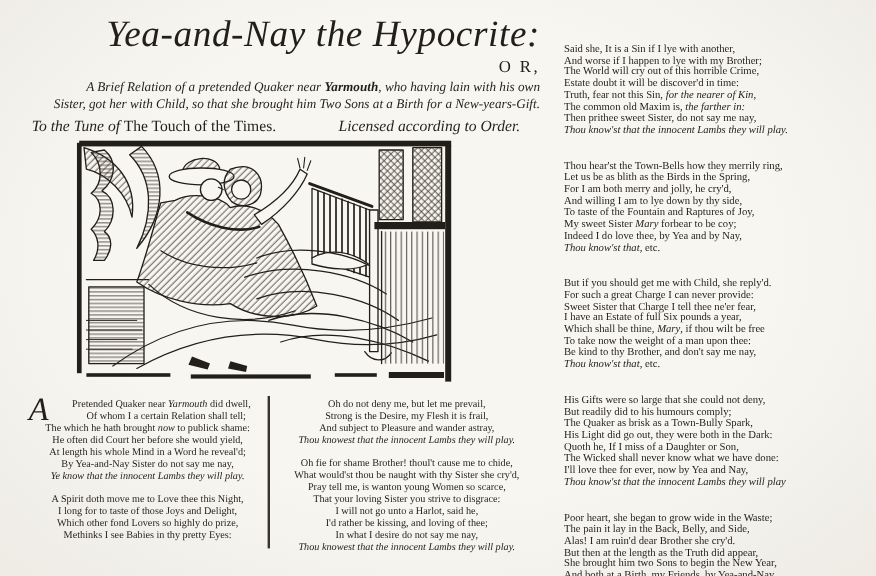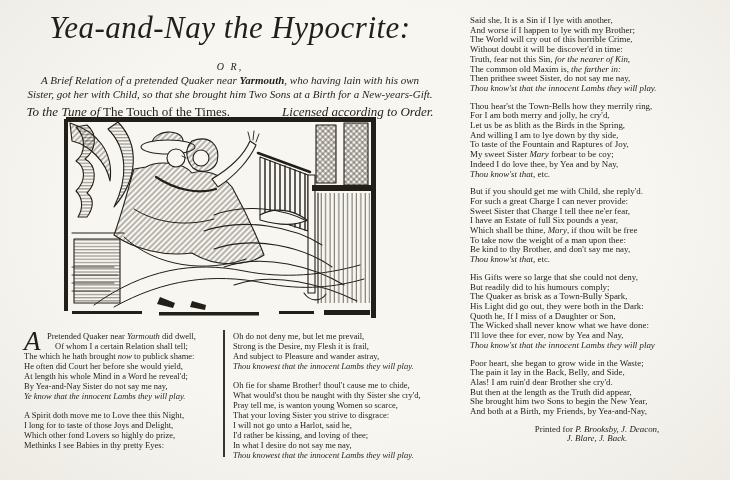--- a/index.html
+++ b/index.html
@@ -3,43 +3,43 @@
 <meta charset="utf-8">
 <style>
   html,body{margin:0;padding:0;}
   .canvas{
     position:relative;width:730px;height:480px;overflow:hidden;
     background:radial-gradient(ellipse at 50% 45%, #f8f6f1 55%, #edebe4 100%);
     color:#221e18;
     font-family:"Liberation Serif", serif;
   }
   
-  .title-block{position:absolute;left:10px;top:10px;width:440px;text-align:center;}
+  .title-block{position:absolute;left:10px;top:10px;width:440px;text-align:right;}
   .title{font-size:31px;font-style:italic;letter-spacing:.5px;line-height:36px;white-space:nowrap;}
-  .or-line{font-size:10px;letter-spacing:2px;margin-top:15px;font-style:italic;}
+  .or-line{font-size:14px;letter-spacing:2px;margin-top:3px;}
   .subtitle{font-style:italic;font-size:11px;line-height:13.5px;margin-top:2px;}
   .subtitle .line{white-space:nowrap;}
   .subtitle i{font-weight:bold;}
   .tune-line{margin-top:3px;font-size:13px;display:flex;justify-content:center;gap:52px;white-space:nowrap;}
   
   .woodcut{position:absolute;left:64px;top:117px;width:314px;height:206px;}
   
-  .verse-col .line{font-size:8.5px;line-height:10px;white-space:nowrap;}
+  .verse-col .line{font-size:8.5px;line-height:10px;white-space:nowrap;text-align:center;}
   .stanza{margin-bottom:9px;}
   .verse-left{position:absolute;left:24px;top:331px;width:198px;}
   .verse-left2{position:absolute;left:233px;top:331px;width:212px;}
   .col-divider{position:absolute;left:223px;top:330px;width:1.5px;height:127px;background:#38332b;}
   .has-dropcap{position:relative;}
   .drop-cap{position:absolute;left:0;top:-1px;font-size:27px;line-height:22px;font-style:italic;}
   .has-dropcap .line:nth-child(1){padding-left:23px;}
   .has-dropcap .line:nth-child(2){padding-left:31px;}
   
   .right-col{position:absolute;left:470px;top:16px;width:254px;}
   .right-col .line{font-size:8.9px;line-height:9.7px;white-space:nowrap;}
-  .right-col .stanza{margin-bottom:8px;}
+  .right-col .stanza{margin-bottom:8px;margin-top:20px;}
   .imprint{text-align:center;font-size:12.5px;line-height:14.5px;margin-top:3px;}
 </style>
 </head>
 <body>
 
 <div class="canvas">
 
   <div class="title-block">
     <div class="title">Yea-and-Nay the Hypocrite:</div>
     <div class="or-line">O R,</div>
@@ -179,30 +179,30 @@
         <div class="line"><span>In what I desire do not say me nay,</span></div>
         <div class="line"><i>Thou knowest that the innocent Lambs they will play.</i></div>
       </div>
   </div>
 
   <div class="right-col">
     <div class="stanza">
         <div class="line"><span>Said she, It is a Sin if I lye with another,</span></div>
         <div class="line"><span>And worse if I happen to lye with my Brother;</span></div>
         <div class="line"><span>The World will cry out of this horrible Crime,</span></div>
-        <div class="line"><span>Without doubt it will be discover'd in time:</span></div>
+        <div class="line"><span>Estate doubt it will be discover'd in time:</span></div>
         <div class="line"><span>Truth, fear not this Sin, </span><i>for the nearer of Kin,</i></div>
         <div class="line"><span>The common old Maxim is, </span><i>the farther in:</i></div>
         <div class="line"><span>Then prithee sweet Sister, do not say me nay,</span></div>
         <div class="line"><i>Thou know'st that the innocent Lambs they will play.</i></div>
       </div>
     <div class="stanza">
         <div class="line"><span>Thou hear'st the Town-Bells how they merrily ring,</span></div>
+        <div class="line"><span>Let us be as blith as the Birds in the Spring,</span></div>
         <div class="line"><span>For I am both merry and jolly, he cry'd,</span></div>
-        <div class="line"><span>Let us be as blith as the Birds in the Spring,</span></div>
         <div class="line"><span>And willing I am to lye down by thy side,</span></div>
         <div class="line"><span>To taste of the Fountain and Raptures of Joy,</span></div>
         <div class="line"><span>My sweet Sister </span><i>Mary</i><span> forbear to be coy;</span></div>
         <div class="line"><span>Indeed I do love thee, by Yea and by Nay,</span></div>
         <div class="line"><i>Thou know'st that,</i><span> etc.</span></div>
       </div>
     <div class="stanza">
         <div class="line"><span>But if you should get me with Child, she reply'd.</span></div>
         <div class="line"><span>For such a great Charge I can never provide:</span></div>
         <div class="line"><span>Sweet Sister that Charge I tell thee ne'er fear,</span></div>

